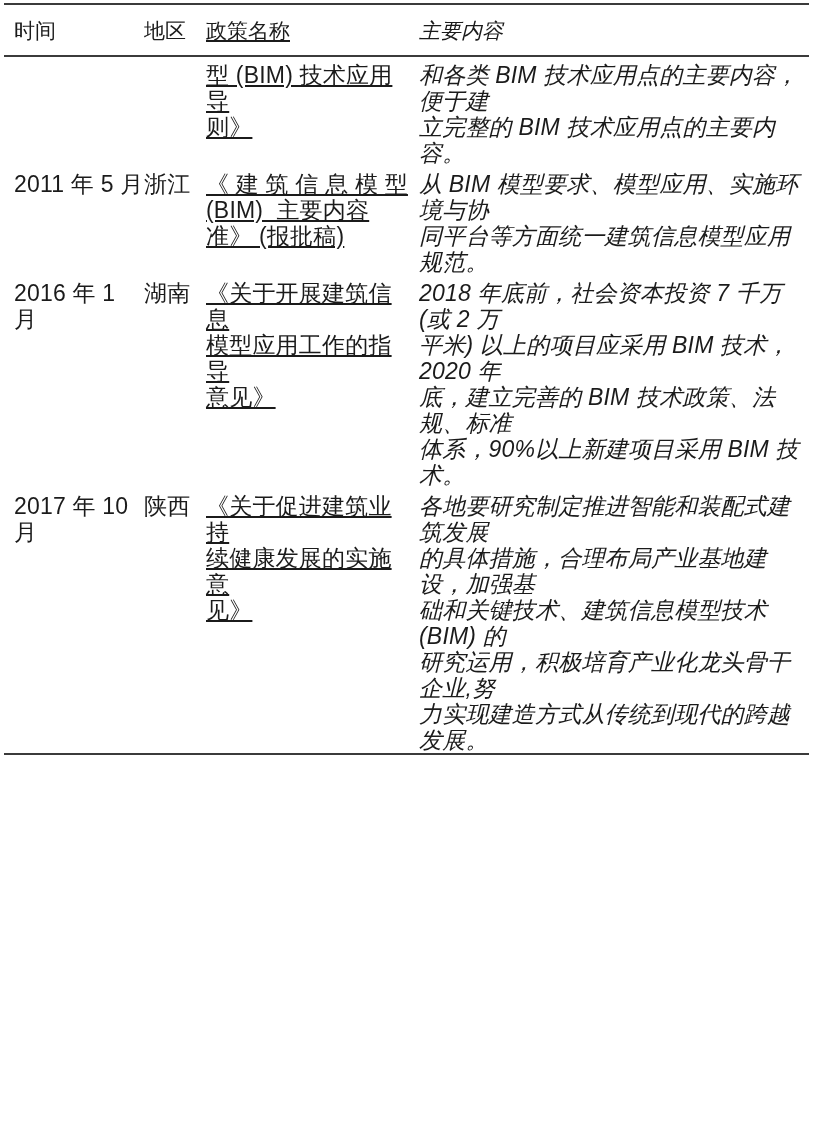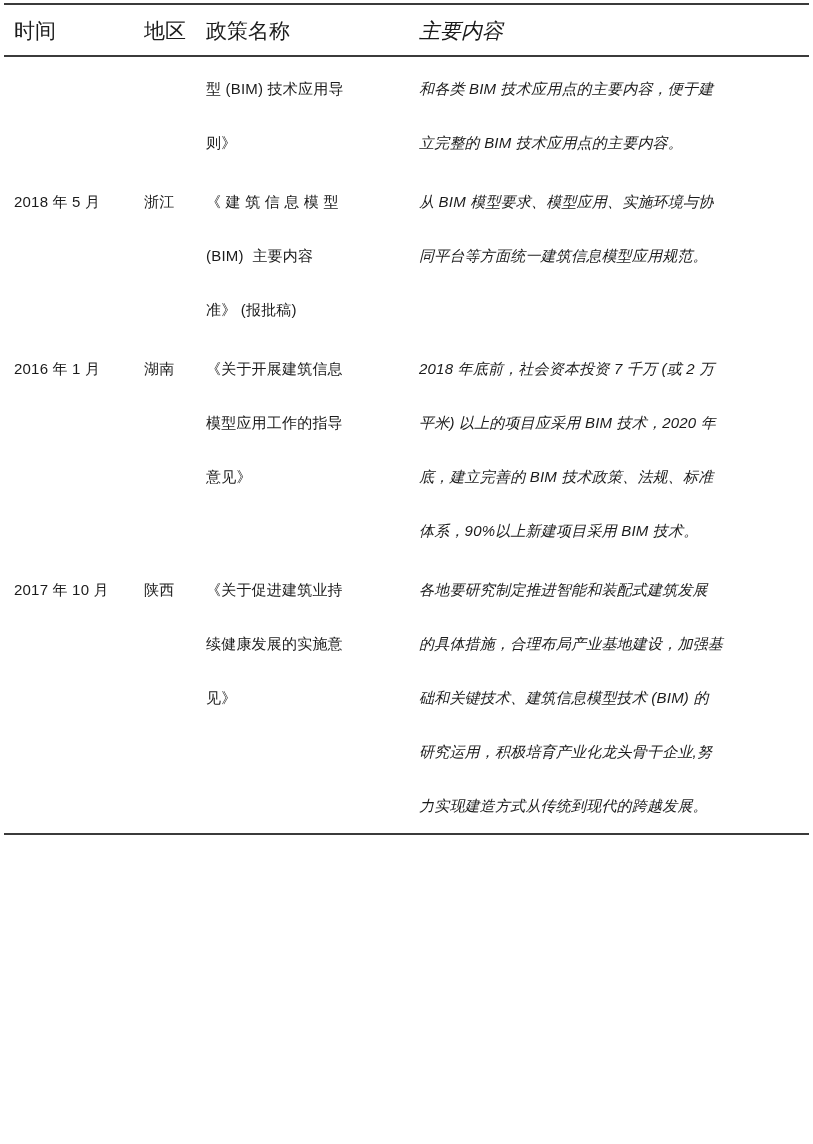--- a/index.html
+++ b/index.html
@@ -38,29 +38,29 @@
     font-size: 21px;
     font-weight: normal;
     text-align: left;
     vertical-align: middle;
     line-height: 45px;
     padding: 3px 0 2px 0;
     border-bottom: 2px solid #3b3b3b;
     white-space: pre-wrap;
   }
   tbody td {
-    font-size: 15px;
+    font-size: 23px;
     vertical-align: top;
-    line-height: 54px;
+    line-height: 26px;
     padding: 5px 0 0 0;
     white-space: pre-wrap;
     letter-spacing: 0.2px;
   }
   th.c-time, td.c-time   { padding-left: 10px; margin-top: 7px; }
-  th.c-policy, td.c-policy { padding-right: 8px; }
+  th.c-policy, td.c-policy { padding-right: 8px; text-decoration: underline; }
   th.c-content, td.c-content { padding-right: 4px; font-style: italic; }
 </style>
 </head>
 <body>
 
 <div class="page">
   <table class="policy-table">
     <colgroup>
       <col class="c-time">
       <col class="c-region">
@@ -78,21 +78,21 @@
     <tbody>
       <tr>
         <td class="c-time"></td>
         <td class="c-region"></td>
         <td class="c-policy">型 (BIM) 技术应用导
 则》</td>
         <td class="c-content">和各类 BIM 技术应用点的主要内容，便于建
 立完整的 BIM 技术应用点的主要内容。</td>
       </tr>
       <tr>
-        <td class="c-time">2018 年 5 月</td>
+        <td class="c-time">2011 年 5 月</td>
         <td class="c-region">浙江</td>
         <td class="c-policy">《 建 筑 信 息 模 型
 (BIM)  主要内容
 准》 (报批稿)</td>
         <td class="c-content">从 BIM 模型要求、模型应用、实施环境与协
 同平台等方面统一建筑信息模型应用规范。</td>
       </tr>
       <tr>
         <td class="c-time">2016 年 1 月</td>
         <td class="c-region">湖南</td>

